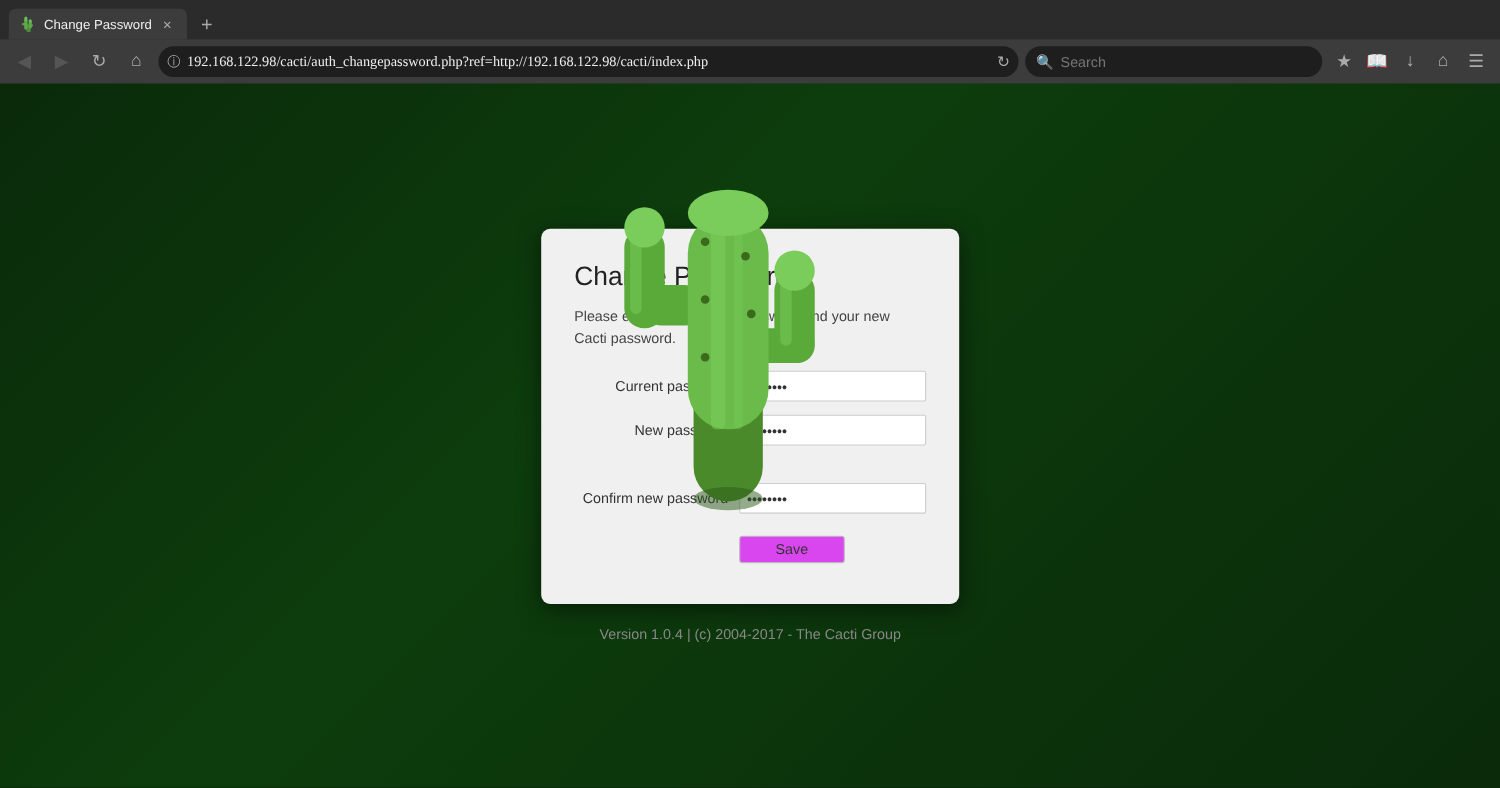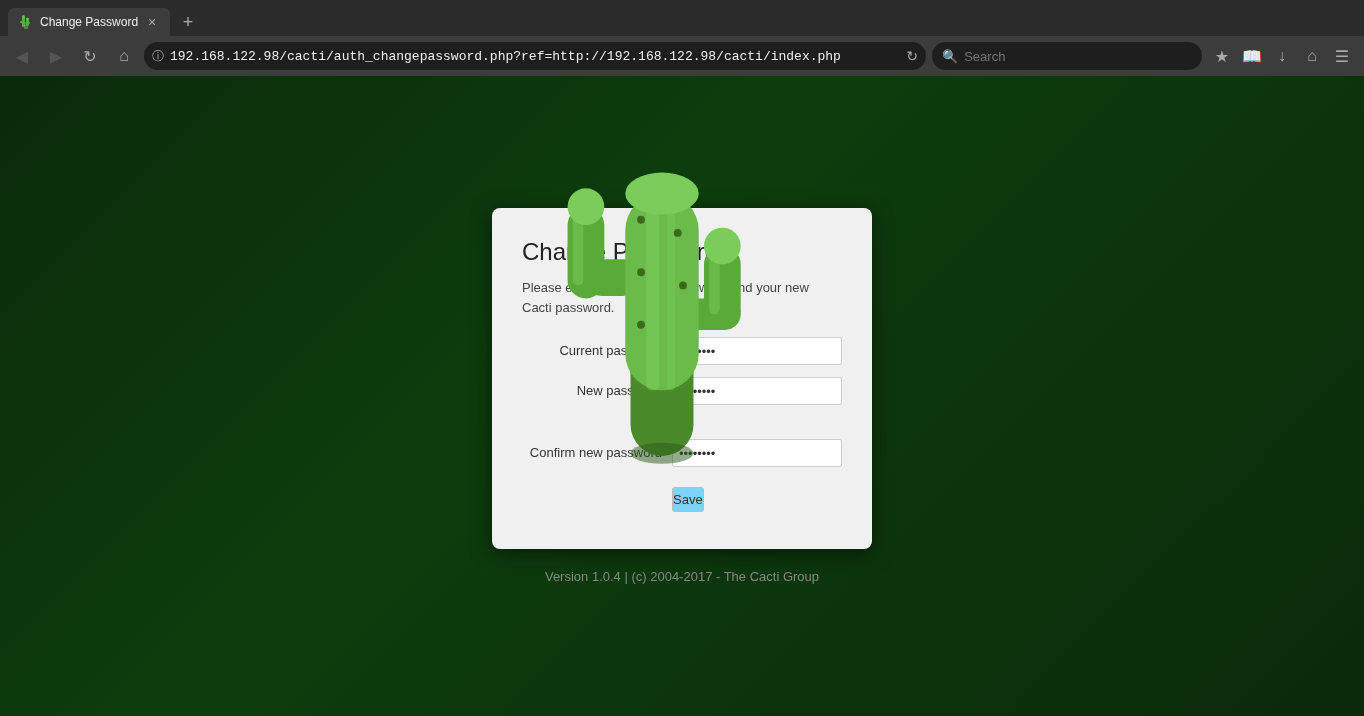--- a/index.html
+++ b/index.html
@@ -124,21 +124,21 @@
       cursor: pointer;
     }
 
     .address-bar {
       flex: 1;
       background: transparent;
       border: none;
       outline: none;
       color: #eee;
       font-size: 13px;
-      font-family: Liberation Mono, monospace;
+      font-family: Liberation Serif, serif;
     }
 
     .address-refresh {
       color: #aaa;
       font-size: 14px;
       cursor: pointer;
     }
 
     .search-bar-container {
       display: flex;
@@ -275,22 +275,22 @@
       font-size: 11px;
       display: flex;
       align-items: center;
       justify-content: center;
       cursor: pointer;
       font-weight: bold;
     }
 
     .save-btn {
       margin-top: 8px;
-      padding: 4px 0;
-      background: #7dd3fc;
+      padding: 4px 32px;
+      background: #d946ef;
       border: 1px solid #bbb;
       border-radius: 3px;
       font-size: 13px;
       color: #333;
       cursor: pointer;
     }
 
     .footer-text {
       margin-top: 20px;
       font-size: 13px;

